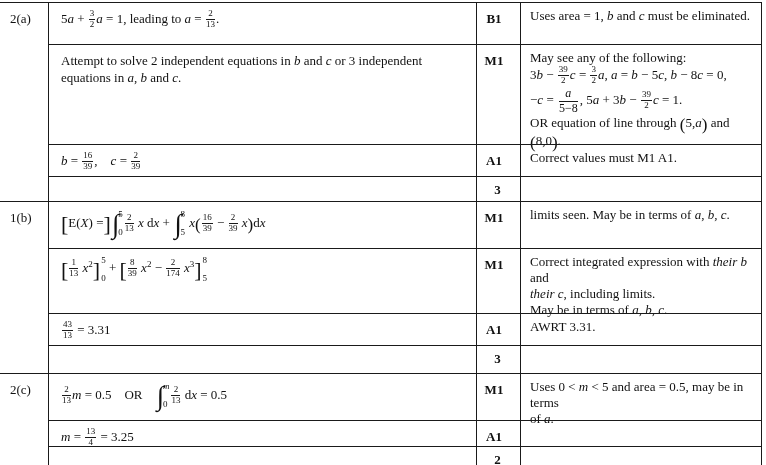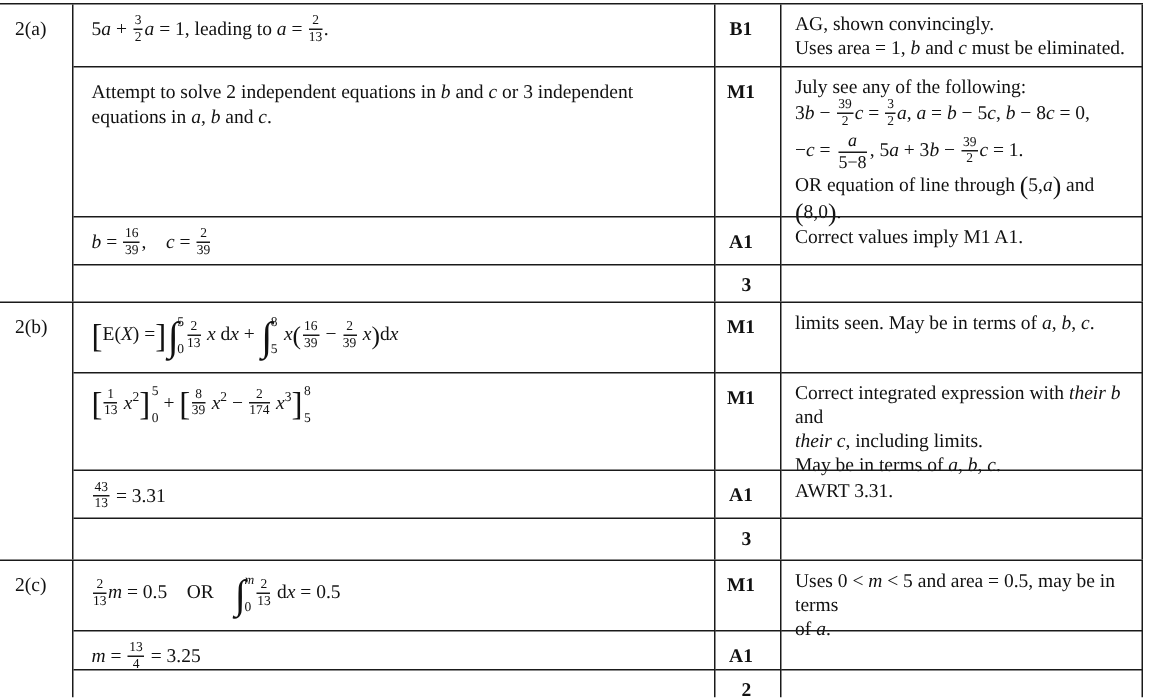--- a/index.html
+++ b/index.html
@@ -39,46 +39,45 @@
 
 <div class="page">
   <div class="tbl">
 
     <div class="section sec-a">
       <div class="cell q" style="grid-row:1/span 4">2(a)</div>
 
       <div class="cell w">5<i>a</i> + <span class="frac"><span class="fn">3</span><span class="fd">2</span></span><i>a</i> = 1, leading to <i>a</i> = <span class="frac"><span class="fn">2</span><span class="fd">13</span></span>.</div>
       <div class="cell m">B1</div>
       <div class="cell c">
-        <div>AG, shown convincingly.</div>
         <div>Uses area = 1, <i>b</i> and <i>c</i> must be eliminated.</div>
       </div>
 
       <div class="cell w bt">Attempt to solve 2 independent equations in <i>b</i> and <i>c</i> or 3 independent equations in <i>a</i>, <i>b</i> and <i>c</i>.</div>
       <div class="cell m bt">M1</div>
       <div class="cell c bt">
-        <div>July see any of the following:</div>
+        <div>May see any of the following:</div>
         <div>3<i>b</i> − <span class="frac"><span class="fn">39</span><span class="fd">2</span></span><i>c</i> = <span class="frac"><span class="fn">3</span><span class="fd">2</span></span><i>a</i>, <i>a</i> = <i>b</i> − 5<i>c</i>, <i>b</i> − 8<i>c</i> = 0,</div>
         <div>−<i>c</i> = <span class="dfrac"><span class="fn"><i>a</i></span><span class="fd">5−8</span></span>, 5<i>a</i> + 3<i>b</i> − <span class="frac"><span class="fn">39</span><span class="fd">2</span></span><i>c</i> = 1.</div>
         <div>OR equation of line through <span class="bigbk">(</span>5,<i>a</i><span class="bigbk">)</span> and <span class="bigbk">(</span>8,0<span class="bigbk">)</span>.</div>
       </div>
 
       <div class="cell w bt"><i>b</i> = <span class="frac"><span class="fn">16</span><span class="fd">39</span></span>, <i>c</i> = <span class="frac"><span class="fn">2</span><span class="fd">39</span></span></div>
       <div class="cell m bt">A1</div>
       <div class="cell c bt">
-        <div>Correct values imply M1 A1.</div>
+        <div>Correct values must M1 A1.</div>
       </div>
 
       <div class="cell w bt"></div>
       <div class="cell m bt total">3</div>
       <div class="cell c bt"></div>
     </div>
 
     <div class="section sec-b">
-      <div class="cell q" style="grid-row:1/span 4">2(b)</div>
+      <div class="cell q" style="grid-row:1/span 4">1(b)</div>
 
       <div class="cell w"><span class="Bigbk">[</span>E(<i>X</i>) =<span class="Bigbk">]</span><span class="intg">
             <span class="isign">∫</span>
             <span class="ilims">
               <span>5</span>
               <span>0</span>
             </span>
           </span><span class="frac"><span class="fn">2</span><span class="fd">13</span></span> <i>x</i> d<i>x</i> + <span class="intg">
             <span class="isign">∫</span>
             <span class="ilims">

